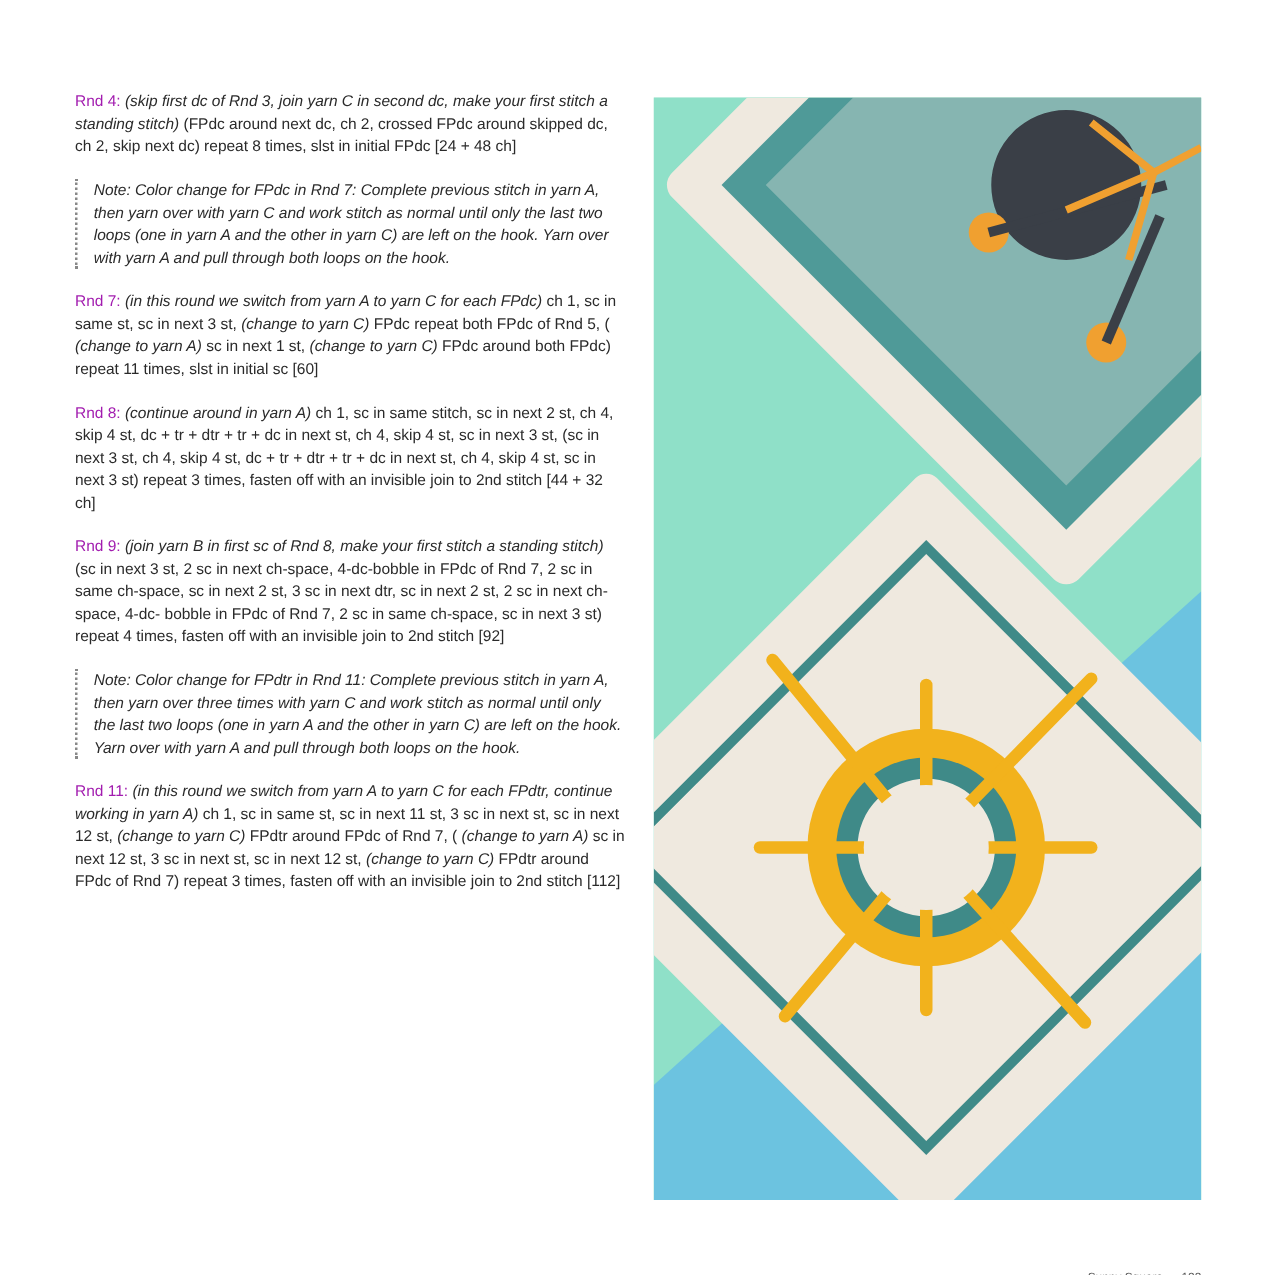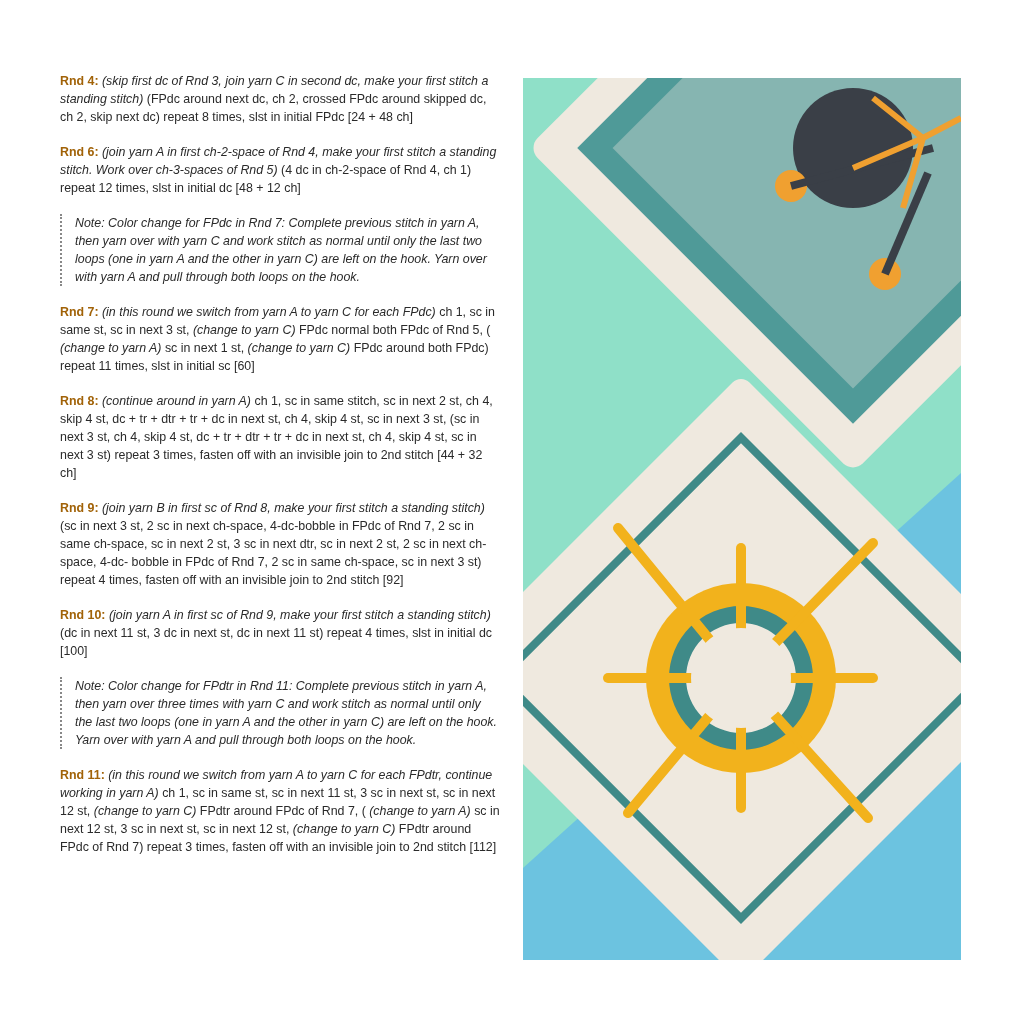--- a/index.html
+++ b/index.html
@@ -1,36 +1,34 @@
 <!DOCTYPE html>
 <html><head>
   <meta charset="utf-8">
   <style>
     html, body { margin: 0; padding: 0; background: #ffffff; }
     body { width: 1020px; height: 1020px; position: relative; overflow: hidden;
       font-family: "Liberation Sans", sans-serif; color: #2a2a2a; }
     .text-col { position: absolute; left: 60px; top: 72px; width: 440px; font-size: 12.4px; line-height: 18px; }
     .para { margin: 0 0 17px 0; }
-    .para b { font-weight: bold; color: #a16207; }
+    .para b { font-weight: normal; color: #a21caf; }
     .para i { font-style: italic; }
     .note { border-left: 2px dotted #888; padding-left: 13px; margin: 16px 0 17px 0; font-style: italic; }
     .photo { position: absolute; left: 523px; top: 78px; width: 438px; height: 882px; overflow: hidden; background: #8fe0c8; }
     .footer { position: absolute; right: 59px; top: 985px; font-size: 9.5px; color: #555; margin-top: 32px; }
   </style>
 </head>
 <body>
 
 <div class="text-col" id="text-col">
     <p class="para"><b>Rnd 4:</b><i> (skip first dc of Rnd 3, join yarn C in second dc, make your first stitch a standing stitch)</i><span> (FPdc around next dc, ch 2, crossed FPdc around skipped dc, ch 2, skip next dc) repeat 8 times, slst in initial FPdc [24 + 48 ch]</span></p>
-    <p class="para"><b>Rnd 6:</b><i> (join yarn A in first ch-2-space of Rnd 4, make your first stitch a standing stitch. Work over ch-3-spaces of Rnd 5)</i><span> (4 dc in ch-2-space of Rnd 4, ch 1) repeat 12 times, slst in initial dc [48 + 12 ch]</span></p>
     <div class="note">Note: Color change for FPdc in Rnd 7: Complete previous stitch in yarn A, then yarn over with yarn C and work stitch as normal until only the last two loops (one in yarn A and the other in yarn C) are left on the hook. Yarn over with yarn A and pull through both loops on the hook.</div>
-    <p class="para"><b>Rnd 7:</b><i> (in this round we switch from yarn A to yarn C for each FPdc)</i><span> ch 1, sc in same st, sc in next 3 st, </span><i> (change to yarn C)</i><span> FPdc normal both FPdc of Rnd 5, (</span><i> (change to yarn A)</i><span> sc in next 1 st, </span><i> (change to yarn C)</i><span> FPdc around both FPdc) repeat 11 times, slst in initial sc [60]</span></p>
+    <p class="para"><b>Rnd 7:</b><i> (in this round we switch from yarn A to yarn C for each FPdc)</i><span> ch 1, sc in same st, sc in next 3 st, </span><i> (change to yarn C)</i><span> FPdc repeat both FPdc of Rnd 5, (</span><i> (change to yarn A)</i><span> sc in next 1 st, </span><i> (change to yarn C)</i><span> FPdc around both FPdc) repeat 11 times, slst in initial sc [60]</span></p>
     <p class="para"><b>Rnd 8:</b><i> (continue around in yarn A)</i><span> ch 1, sc in same stitch, sc in next 2 st, ch 4, skip 4 st, dc + tr + dtr + tr + dc in next st, ch 4, skip 4 st, sc in next 3 st, (sc in next 3 st, ch 4, skip 4 st, dc + tr + dtr + tr + dc in next st, ch 4, skip 4 st, sc in next 3 st) repeat 3 times, fasten off with an invisible join to 2nd stitch [44 + 32 ch]</span></p>
     <p class="para"><b>Rnd 9:</b><i> (join yarn B in first sc of Rnd 8, make your first stitch a standing stitch)</i><span> (sc in next 3 st, 2 sc in next ch-space, 4-dc-bobble in FPdc of Rnd 7, 2 sc in same ch-space, sc in next 2 st, 3 sc in next dtr, sc in next 2 st, 2 sc in next ch-space, 4-dc- bobble in FPdc of Rnd 7, 2 sc in same ch-space, sc in next 3 st) repeat 4 times, fasten off with an invisible join to 2nd stitch [92]</span></p>
-    <p class="para"><b>Rnd 10:</b><i> (join yarn A in first sc of Rnd 9, make your first stitch a standing stitch)</i><span> (dc in next 11 st, 3 dc in next st, dc in next 11 st) repeat 4 times, slst in initial dc [100]</span></p>
     <div class="note">Note: Color change for FPdtr in Rnd 11: Complete previous stitch in yarn A, then yarn over three times with yarn C and work stitch as normal until only the last two loops (one in yarn A and the other in yarn C) are left on the hook. Yarn over with yarn A and pull through both loops on the hook.</div>
     <p class="para"><b>Rnd 11:</b><i> (in this round we switch from yarn A to yarn C for each FPdtr, continue working in yarn A)</i><span> ch 1, sc in same st, sc in next 11 st, 3 sc in next st, sc in next 12 st, </span><i> (change to yarn C)</i><span> FPdtr around FPdc of Rnd 7, (</span><i> (change to yarn A)</i><span> sc in next 12 st, 3 sc in next st, sc in next 12 st, </span><i> (change to yarn C)</i><span> FPdtr around FPdc of Rnd 7) repeat 3 times, fasten off with an invisible join to 2nd stitch [112]</span></p>
   </div>
 
 <div class="photo">
   <svg width="438" height="882" viewBox="0 0 438 882">
     <rect width="438" height="882" fill="#8fe0c8"></rect>
     <polygon points="438,395 438,882 0,882 0,790" fill="#6cc3e0"></polygon>
 
     <g transform="translate(330,70) rotate(45)">

